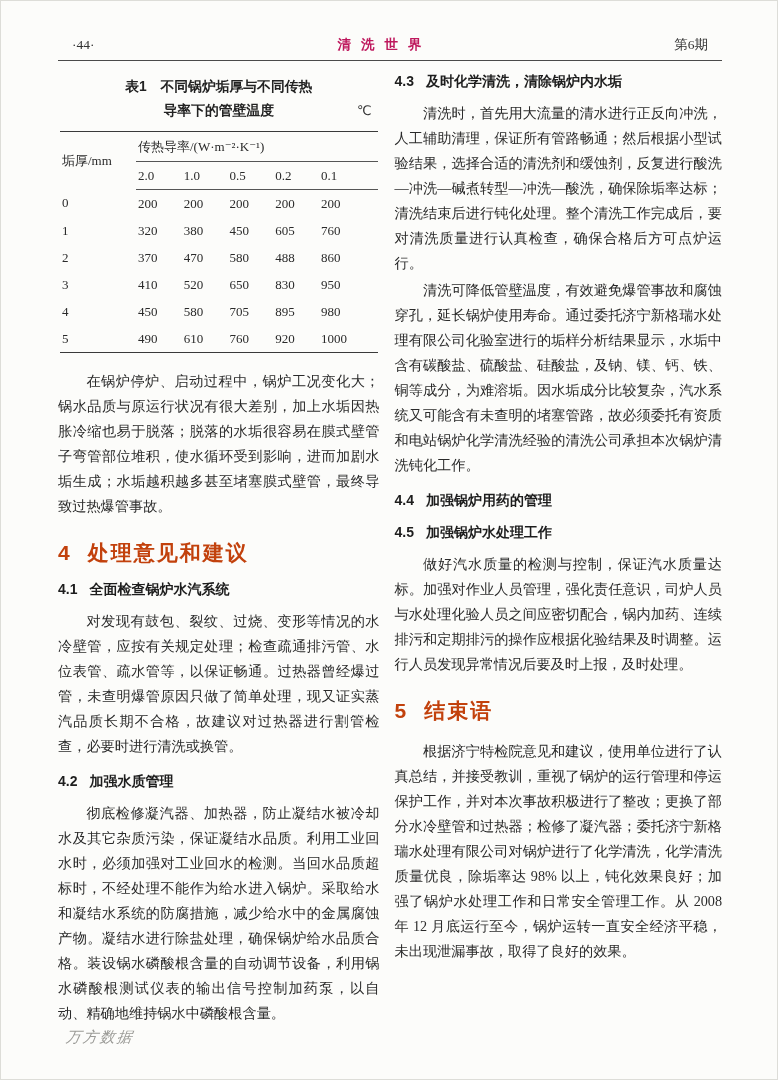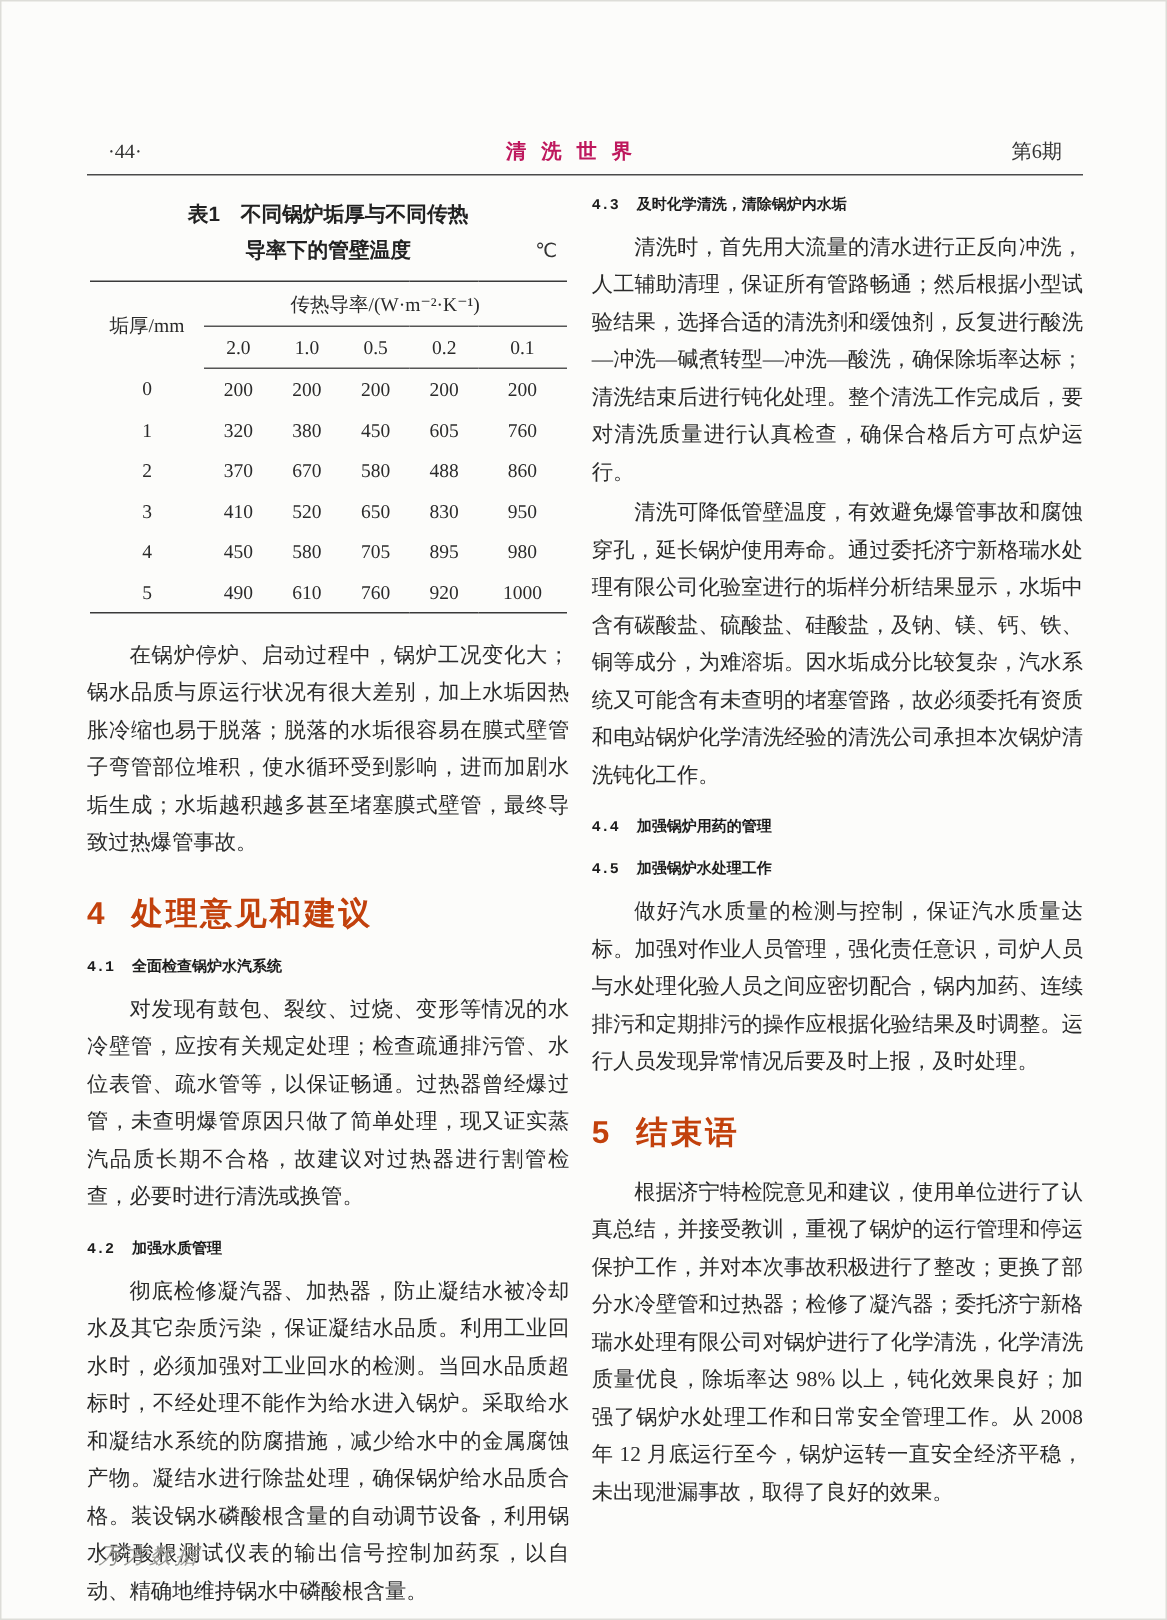--- a/index.html
+++ b/index.html
@@ -8,21 +8,21 @@
     font-family:"Liberation Serif","DejaVu Serif",serif;
     -webkit-font-smoothing:antialiased;
   }
   .page{
     position:relative;
     width:778px;height:1080px;
     margin:0 auto;
     background:#fcfcfa;
     color:#262626;
     box-sizing:border-box;
-    padding:92px 56px 0 58px;
+    padding:36px 56px 0 58px;
     overflow:hidden;
     box-shadow:inset 0 0 0 1px #ddddd8;
   }
   
   .running-header{
     display:flex;justify-content:space-between;align-items:baseline;
     font-size:13.5px;color:#333;
     padding:0 14px 6px 14px;
   }
   .journal-title{letter-spacing:10px;font-weight:bold;color:#be185d;}
@@ -36,22 +36,22 @@
     text-indent:2em;margin:0 0 2px 0;color:#2a2a2a;
   }
   
   .h-level1{
     font-family:"Liberation Sans","DejaVu Sans",sans-serif;
     font-weight:bold;font-size:21px;color:#c2410c;
     margin:20px 0 14px 0;letter-spacing:2px;
   }
   .h-level1 .sec-num{margin-right:18px;letter-spacing:0;}
   .h-level2{
-    font-family:Liberation Mono, monospace;
-    font-weight:bold;font-size:10px;color:#1d1d1d;
+    font-family:Liberation Sans, sans-serif;
+    font-weight:bold;font-size:14px;color:#1d1d1d;
     margin:14px 0 10px 0;
   }
   .h-level2 .sec-num{margin-right:12px;}
   
   .table-block{margin:4px 0 16px 0;padding:0 2px;}
   .tbl-caption{
     font-family:"Liberation Sans","DejaVu Sans",sans-serif;
     font-weight:bold;font-size:13.8px;text-align:center;
     line-height:24px;color:#222;margin-bottom:8px;
   }
@@ -59,21 +59,21 @@
   .tbl-unit{
     position:absolute;right:6px;top:0;font-weight:normal;
     font-size:13px;color:#333;
   }
   table.data-table{
     width:100%;border-collapse:collapse;
     font-size:13px;color:#2a2a2a;
     border-top:1.6px solid #3a3a3a;border-bottom:1.6px solid #3a3a3a;
   }
   table.data-table th,table.data-table td{
-    font-weight:normal;text-align:center;padding:5.5px 2px;
+    font-weight:normal;text-align:left;padding:5.5px 2px;
   }
   .group-header-cell{border-bottom:0.8px solid #555;}
   .subheader-row th{border-bottom:0.8px solid #555;}
   .row-header-col{width:72px;}
   tbody td{padding:7.5px 2px;}
   
   .watermark{
     position:absolute;left:66px;top:1028px;
     font-style:italic;font-size:15px;color:#9a9a96;
     letter-spacing:2px;transform:skewX(-8deg);
@@ -131,21 +131,21 @@
               <td>1</td>
               <td>320</td>
               <td>380</td>
               <td>450</td>
               <td>605</td>
               <td>760</td>
             </tr>
             <tr>
               <td>2</td>
               <td>370</td>
-              <td>670</td>
+              <td>470</td>
               <td>580</td>
               <td>488</td>
               <td>860</td>
             </tr>
             <tr>
               <td>3</td>
               <td>410</td>
               <td>520</td>
               <td>650</td>
               <td>830</td>

